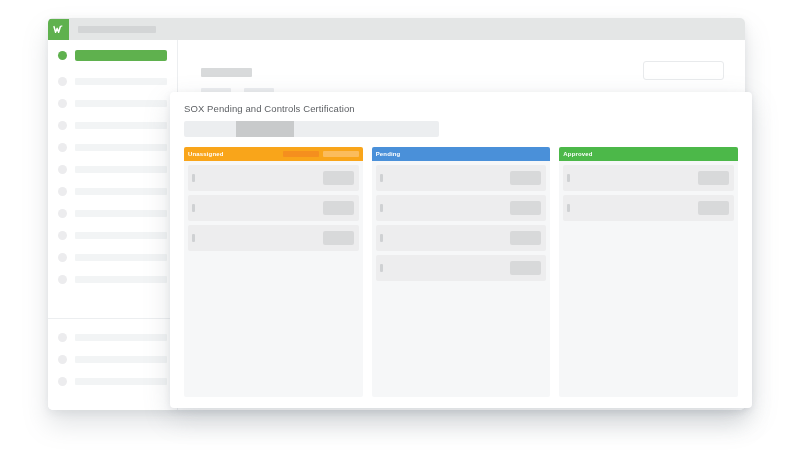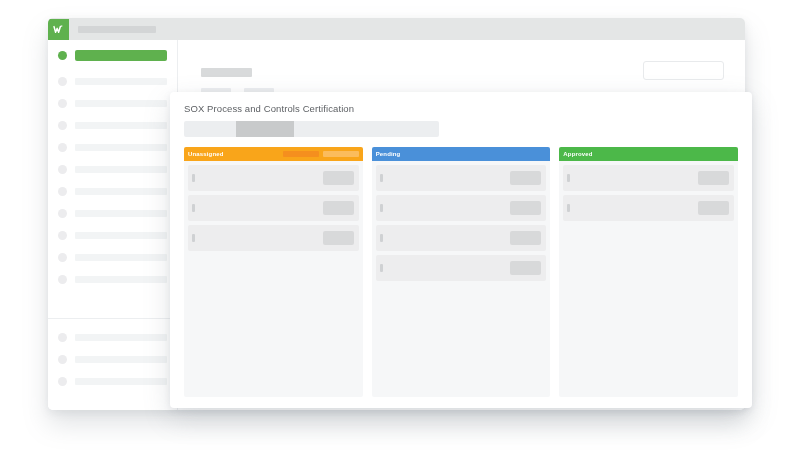--- a/index.html
+++ b/index.html
@@ -269,21 +269,21 @@
       </div>
 
       <div class="header-rule"></div>
 
       <div class="search-box" placeholder=""></div>
     </div>
   </div>
 
   <div class="modal">
 
-    <div class="modal-title">SOX Process and Controls Certification</div>
+    <div class="modal-title">SOX Pending and Controls Certification</div>
 
     <div class="toolbar">
       <div class="toolbar-seg seg-1"></div>
       <div class="toolbar-seg seg-2"></div>
       <div class="toolbar-seg seg-3"></div>
     </div>
 
     <div class="board">
 
       <div class="column">

